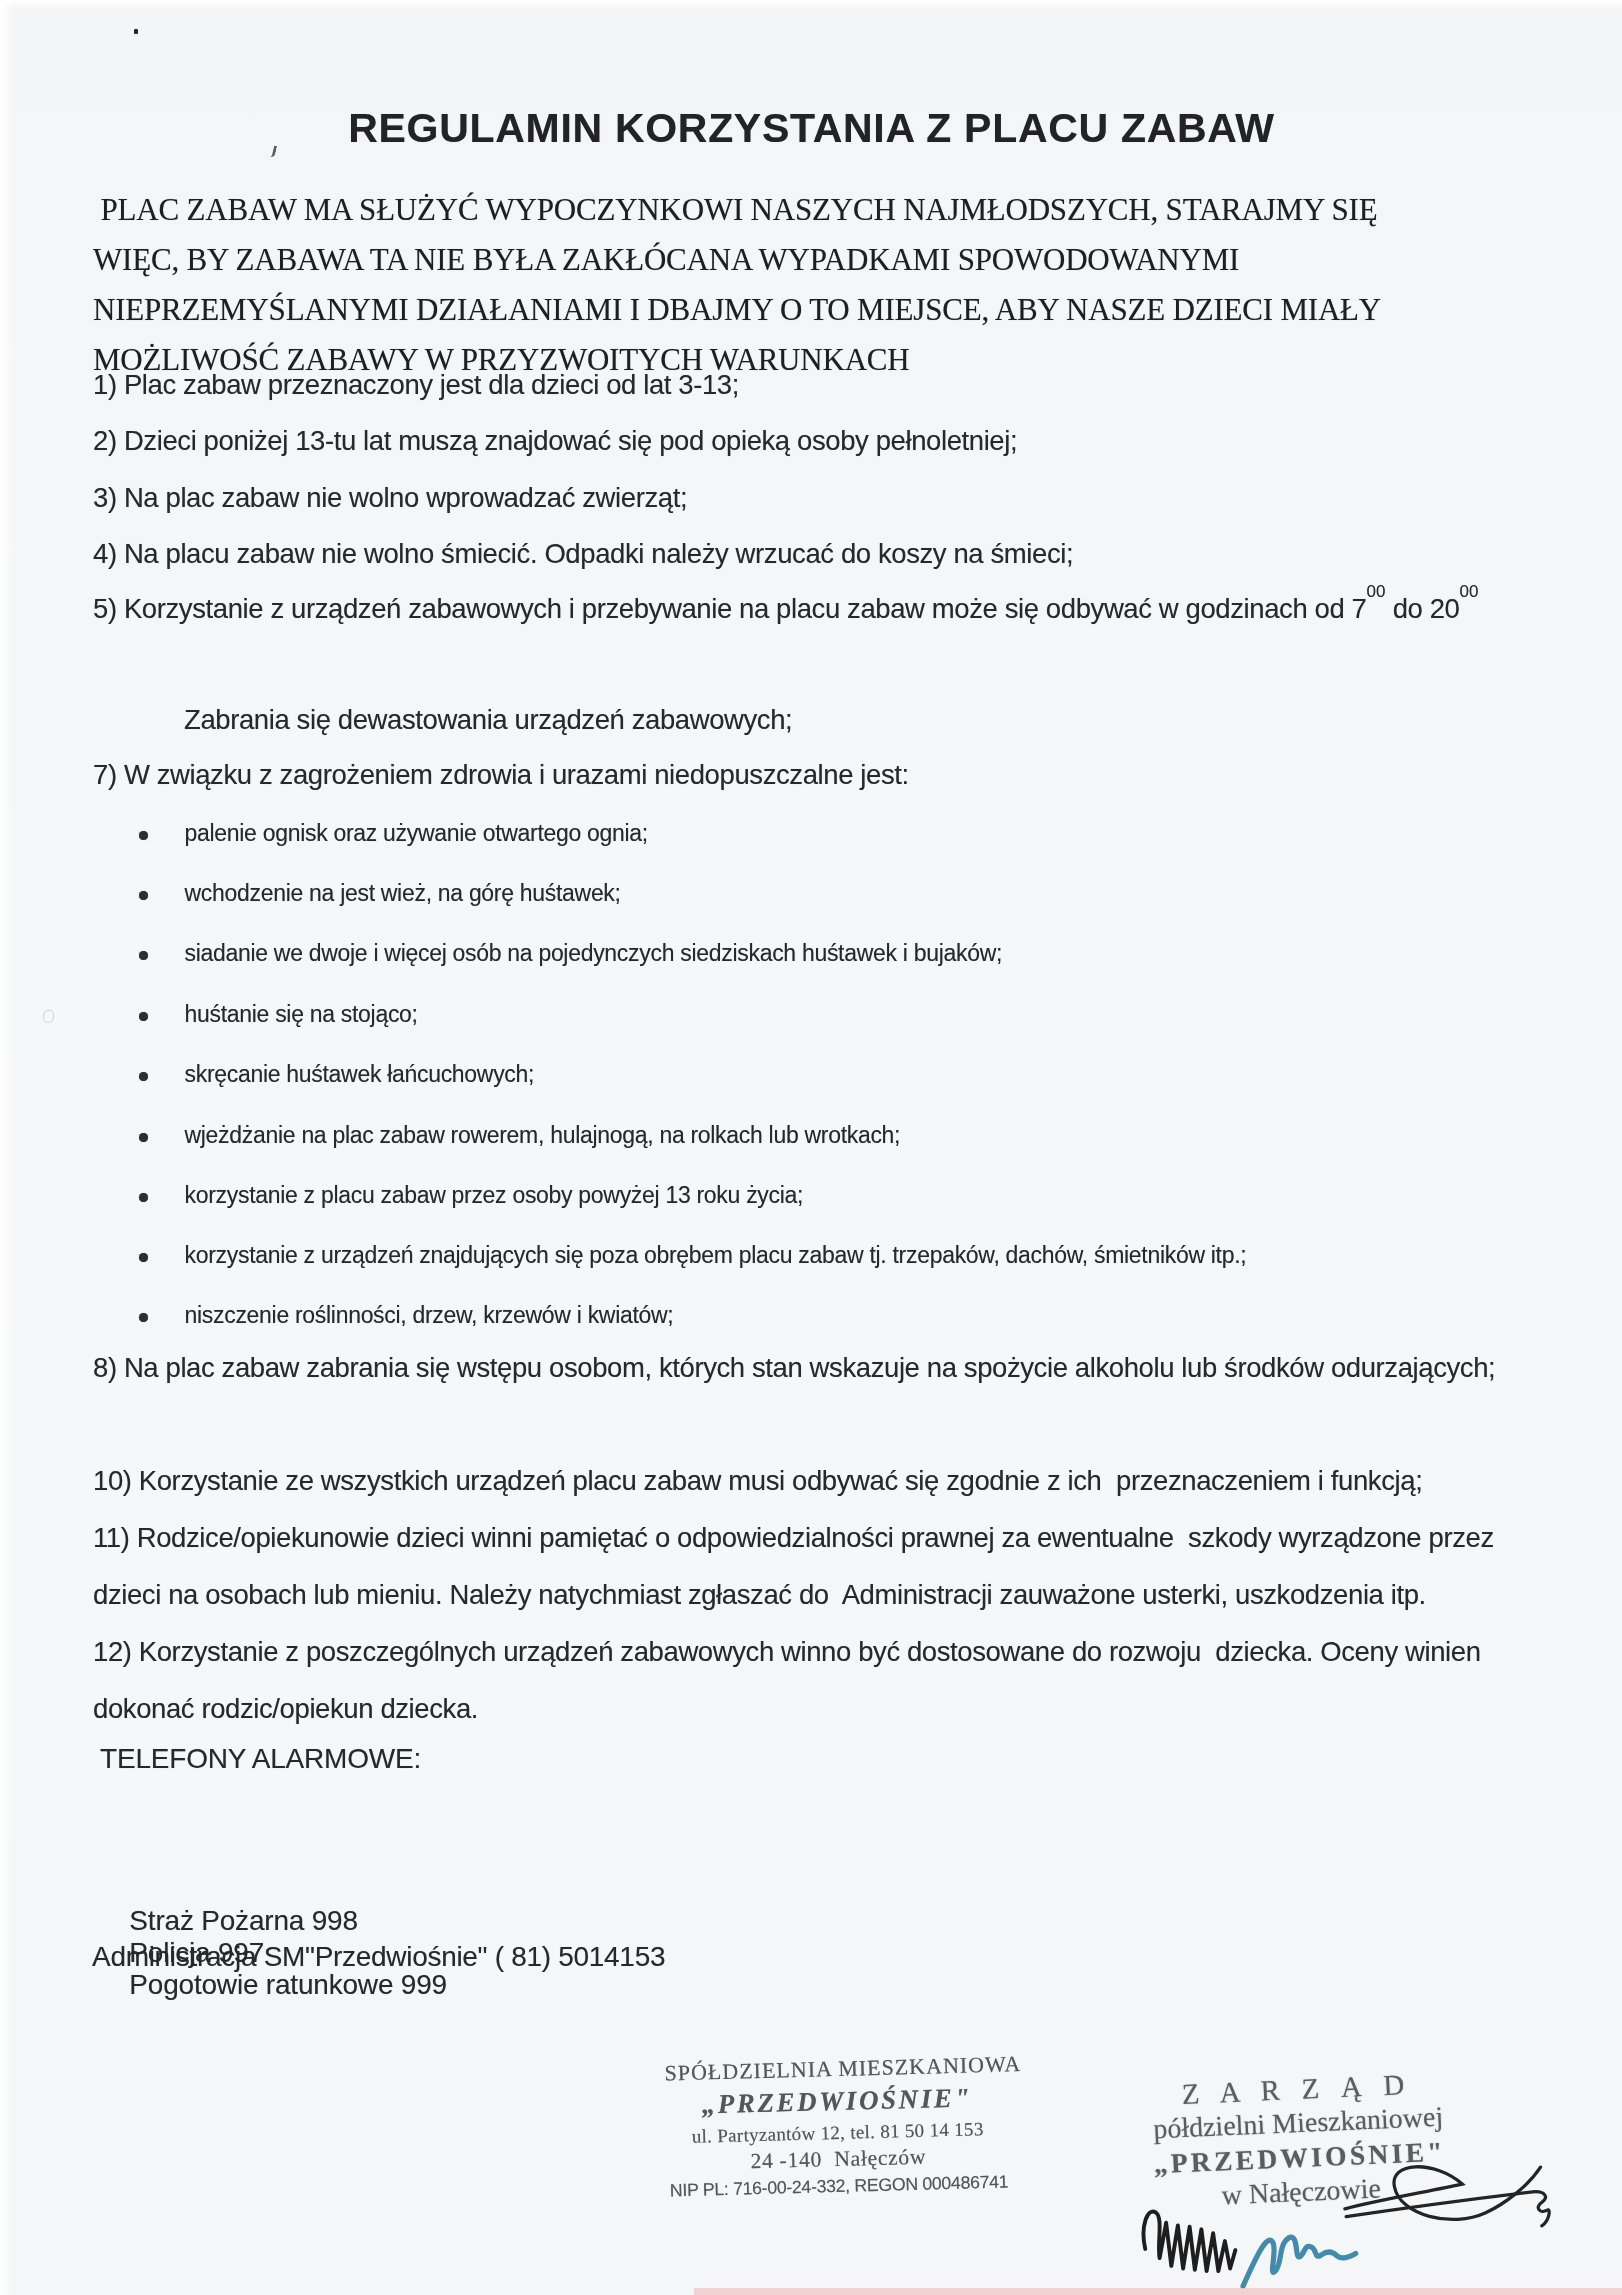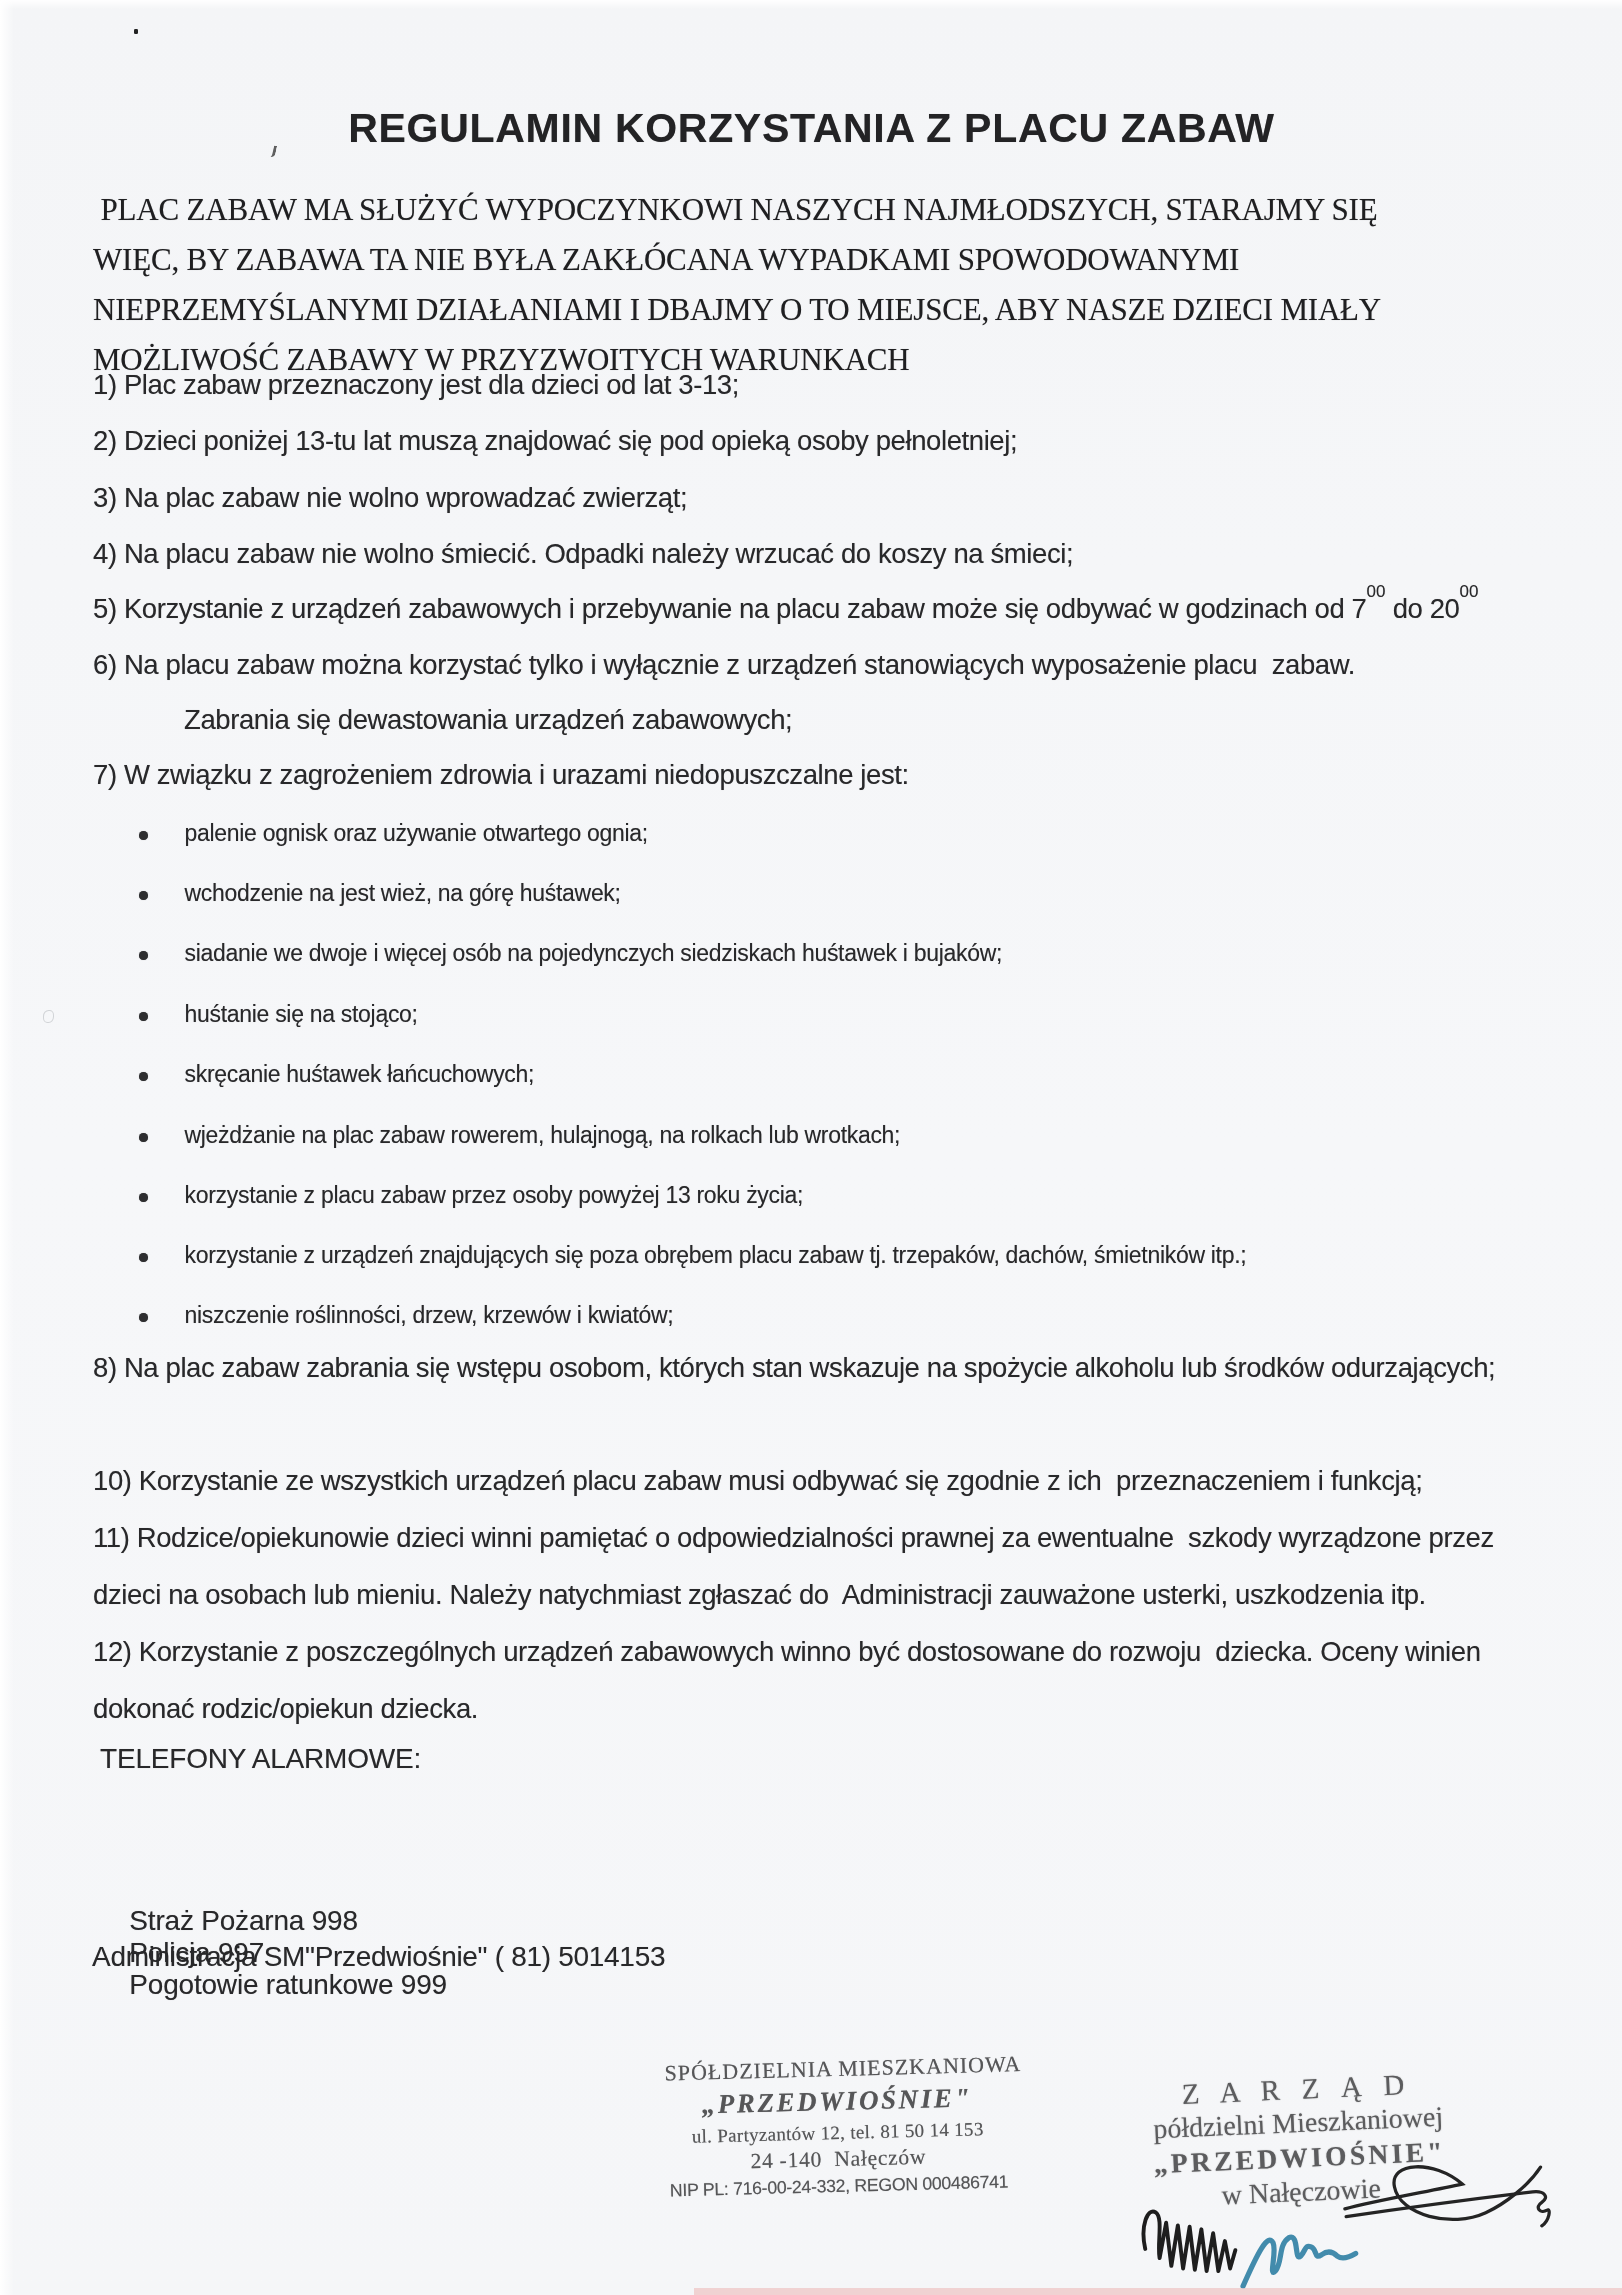--- a/index.html
+++ b/index.html
@@ -102,21 +102,20 @@
     <div class="intro-line">MOŻLIWOŚĆ ZABAWY W PRZYZWOITYCH WARUNKACH</div>
   </div>
 
   <div class="line" style="top:368px">1) Plac zabaw przeznaczony jest dla dzieci od lat 3-13;</div>
   <div class="line" style="top:424px">2) Dzieci poniżej 13-tu lat muszą znajdować się pod opieką osoby pełnoletniej;</div>
   <div class="line" style="top:481px">3) Na plac zabaw nie wolno wprowadzać zwierząt;</div>
   <div class="line" style="top:537px">4) Na placu zabaw nie wolno śmiecić. Odpadki należy wrzucać do koszy na śmieci;</div>
 
   <div class="line" style="top:592px"><span>5) Korzystanie z urządzeń zabawowych i przebywanie na placu zabaw może się odbywać w godzinach od 7</span><sup>00</sup><span> do 20</span><sup>00</sup></div>
 
-  <div class="line" style="top:648px">6) Na placu zabaw można korzystać tylko i wyłącznie z urządzeń stanowiących wyposażenie placu  zabaw.</div>
   <div class="line sub" style="top:703px">Zabrania się dewastowania urządzeń zabawowych;</div>
   <div class="line" style="top:758px">7) W związku z zagrożeniem zdrowia i urazami niedopuszczalne jest:</div>
 
   <div class="bullet" style="top:820px">
       <span class="dot"></span>
       <span class="btxt">palenie ognisk oraz używanie otwartego ognia;</span>
     </div>
   <div class="bullet" style="top:880px">
       <span class="dot"></span>
       <span class="btxt">wchodzenie na jest wież, na górę huśtawek;</span>

